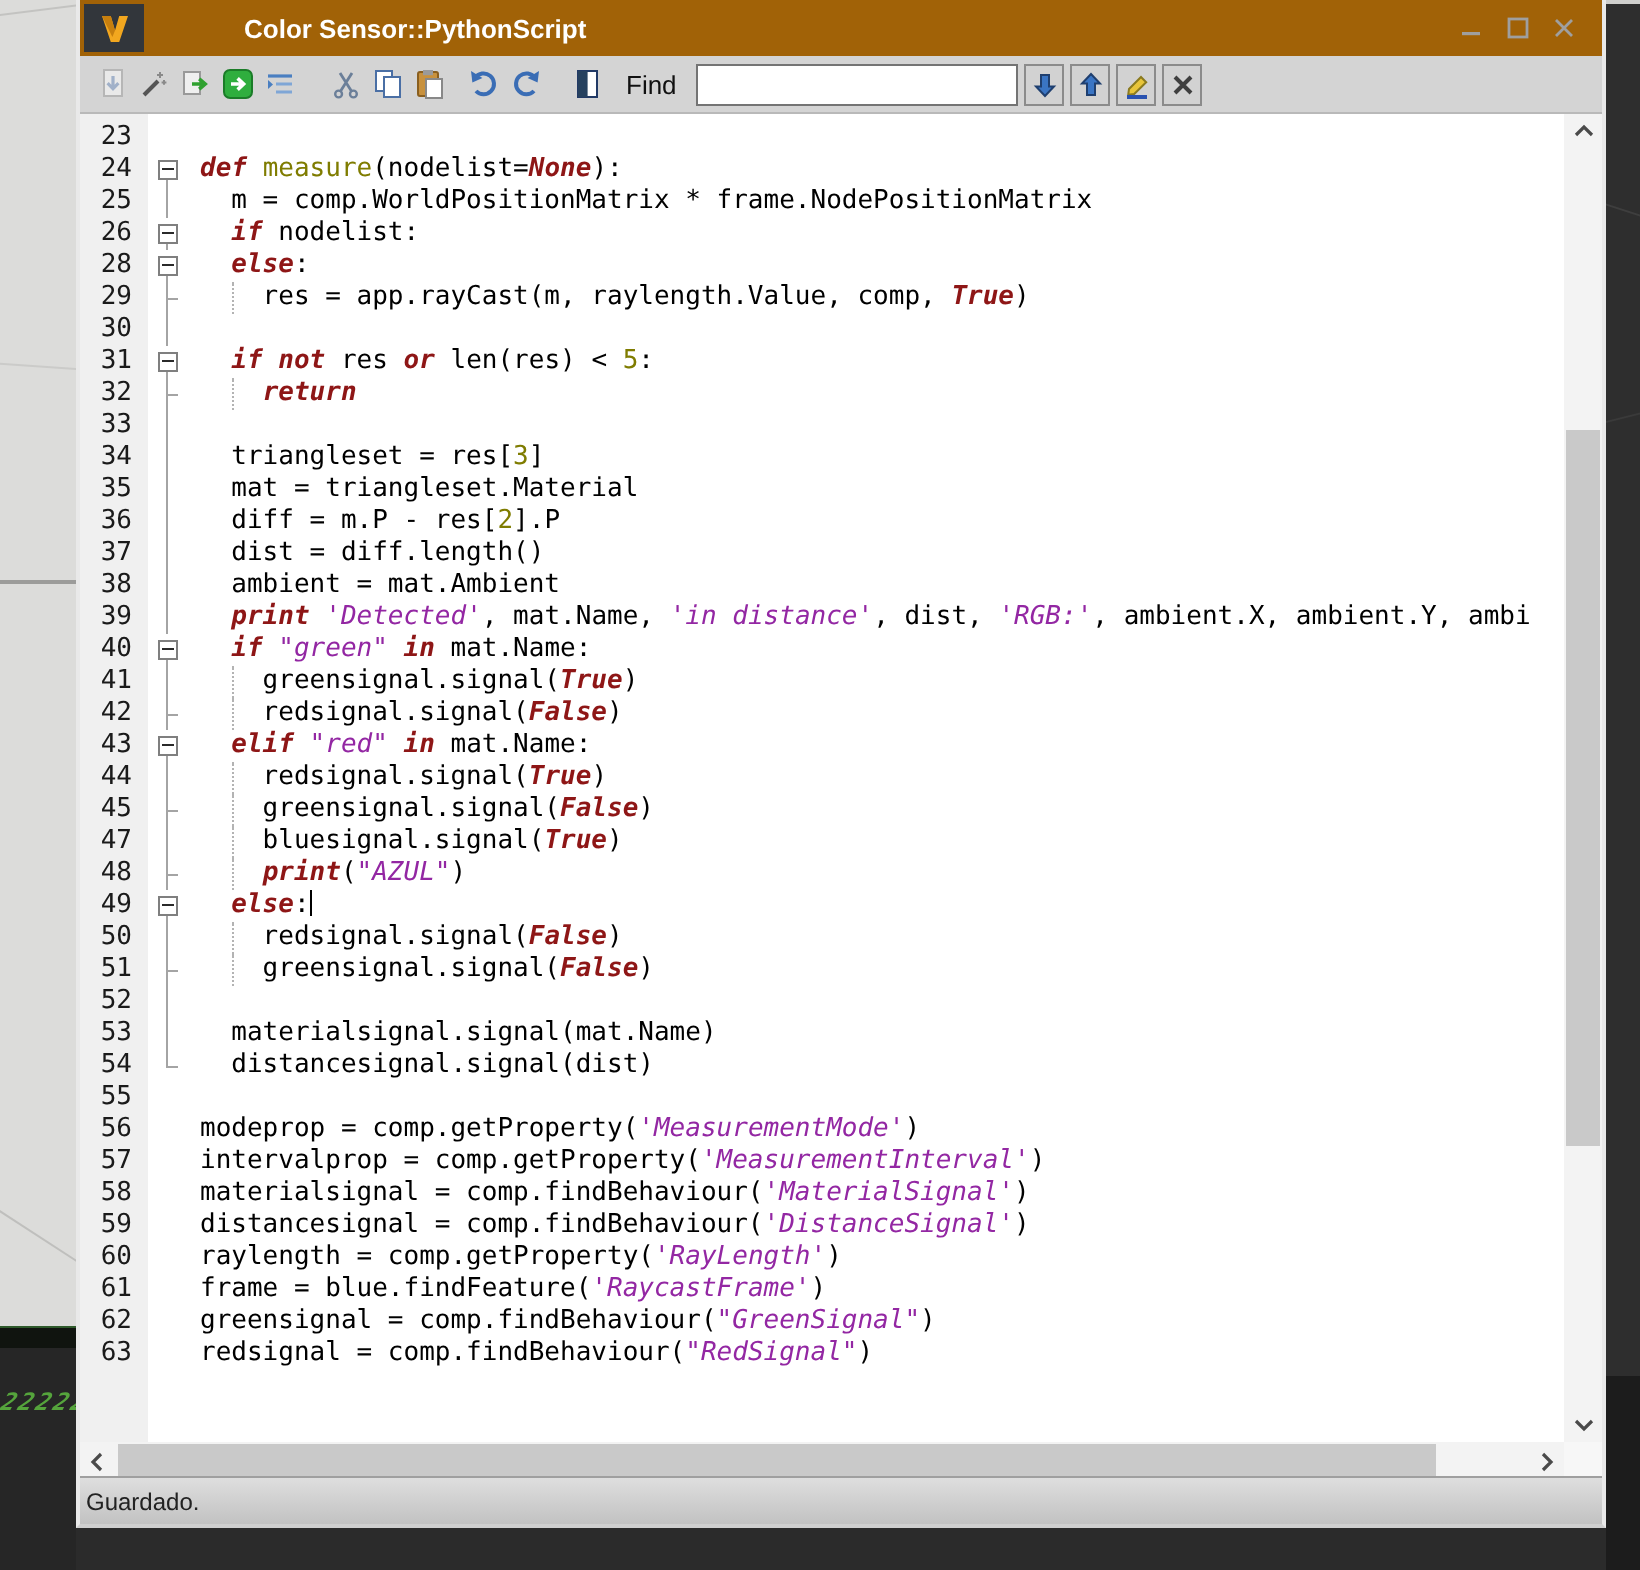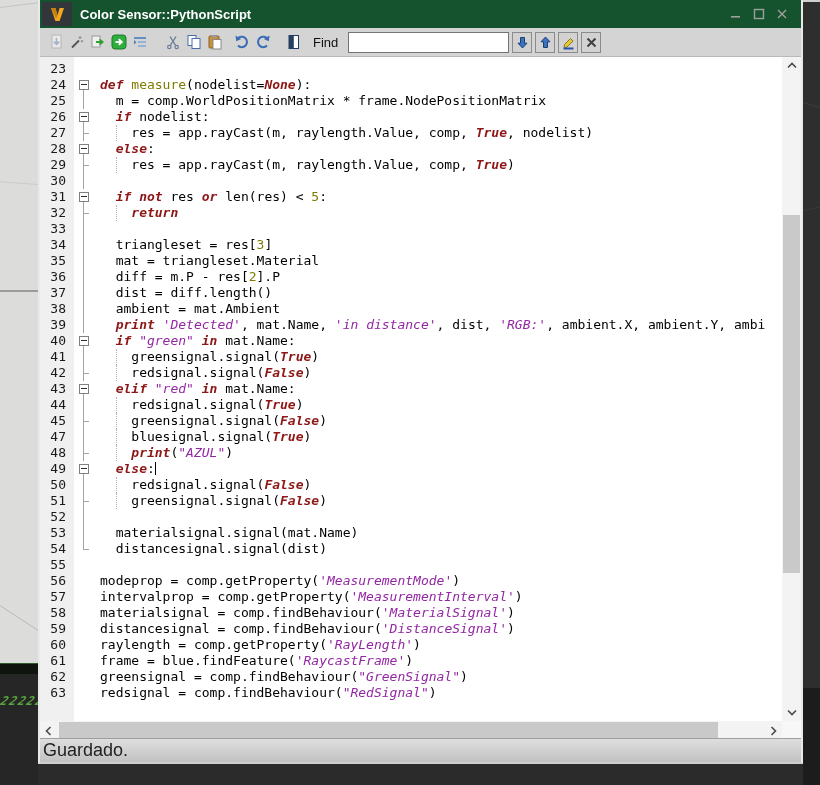--- a/index.html
+++ b/index.html
@@ -17,21 +17,21 @@
   .bg-right{position:absolute;right:0;top:0;width:17px;height:785px;background:#2e2e2e;overflow:hidden;}
   .bg-right .tl{position:absolute;left:0;top:0;width:17px;height:2px;background:#cfcfcd;}
   .bg-right .d1{position:absolute;left:-20px;top:105px;width:60px;height:1px;background:#3e3e3e;transform:rotate(18deg);}
   .bg-right .d2{position:absolute;left:-20px;top:208px;width:60px;height:1px;background:#3a3a3a;transform:rotate(-14deg);}
   .bg-right .dk{position:absolute;left:0;top:688px;width:17px;height:97px;background:#1c1c1c;}
 
   
   .window{position:absolute;left:38px;top:0;width:765px;height:764px;box-sizing:border-box;background:#ffffff;
           border-left:2px solid #e9e9e9;border-right:2px solid #e9e9e9;border-bottom:2px solid #cfcfcf;}
 
-  .titlebar{height:28px;background:#14532d;display:flex;align-items:center;}
+  .titlebar{height:28px;background:#a16207;display:flex;align-items:center;gap:42px;}
   .logo{width:30px;height:24px;margin:2px 0 2px 2px;background:#32363b;display:flex;align-items:center;justify-content:center;flex:none;}
   .title{color:#ffffff;font-weight:bold;font-size:13px;margin-left:8px;flex:1;white-space:nowrap;}
   .wctrl{display:flex;gap:8px;margin-right:12px;}
   .wbtn{width:15px;height:15px;display:flex;align-items:center;justify-content:center;}
 
   .toolbar{height:29px;background:#d4d4d4;border-bottom:1px solid #b9b9b9;display:flex;align-items:center;padding-left:5px;box-sizing:border-box;}
   .tbtn{width:21px;height:22px;display:flex;align-items:center;justify-content:center;flex:none;}
   .gap12{margin-left:12px;} .gap6{margin-left:6px;} .gap10{margin-left:10px;}
   .dim{opacity:.5;}
   .find-label{font-size:13px;color:#111;margin:0 10px 0 9px;}
@@ -60,21 +60,21 @@
   
   .vscroll{position:absolute;right:0;top:0;width:19px;bottom:19px;background:#f3f3f3;}
   .vthumb{position:absolute;left:1px;right:1px;top:158px;height:358px;background:#c9c9c9;}
   .sarrow{position:absolute;left:0;width:19px;height:17px;display:flex;align-items:center;justify-content:center;}
   .hscroll{position:absolute;left:0;right:19px;bottom:0;height:19px;background:#f3f3f3;}
   .hthumb{position:absolute;top:1px;bottom:1px;left:19px;width:659px;background:#c9c9c9;}
   .harrow{position:absolute;top:0;width:17px;height:19px;display:flex;align-items:center;justify-content:center;}
   .corner{position:absolute;right:0;bottom:0;width:19px;height:19px;background:#f7f7f7;}
 
   .statusbar{position:absolute;left:0;right:0;bottom:0;height:24px;background:linear-gradient(#dedede,#c2c2c2);
-             border-top:1px solid #9f9f9f;font-size:18px;color:#222;display:flex;align-items:center;padding-left:3px;box-sizing:border-box;}
+             border-top:1px solid #9f9f9f;font-size:12px;color:#222;display:flex;align-items:center;padding-left:3px;box-sizing:border-box;}
 </style>
 </head>
 <body>
 
 <div class="bg-left">
   <div class="l1"></div>
     <div class="l2"></div>
     <div class="l3"></div>
     <div class="l4"></div>
 </div>
@@ -242,28 +242,20 @@
             <span class="ln">26</span>
             <span class="fm">
               <i class="vl bot"></i>
               <i class="fb">
                 <i class="mn"></i>
               </i>
             </span>
             <span class="cl"><span class="tp">  </span><span class="tk">if</span><span class="tp"> nodelist:</span></span>
           </div>
           <div class="row">
-            <span class="ln">27</span>
-            <span class="fm">
-              <i class="vl"></i>
-              <i class="tk2"></i>
-            </span>
-            <span class="cl"><i class="guide"></i><span class="tp">    res = app.rayCast(m, raylength.Value, comp, </span><span class="tk">True</span><span class="tp">, nodelist)</span></span>
-          </div>
-          <div class="row">
             <span class="ln">28</span>
             <span class="fm">
               <i class="vl bot"></i>
               <i class="fb">
                 <i class="mn"></i>
               </i>
             </span>
             <span class="cl"><span class="tp">  </span><span class="tk">else</span><span class="tp">:</span></span>
           </div>
           <div class="row">

